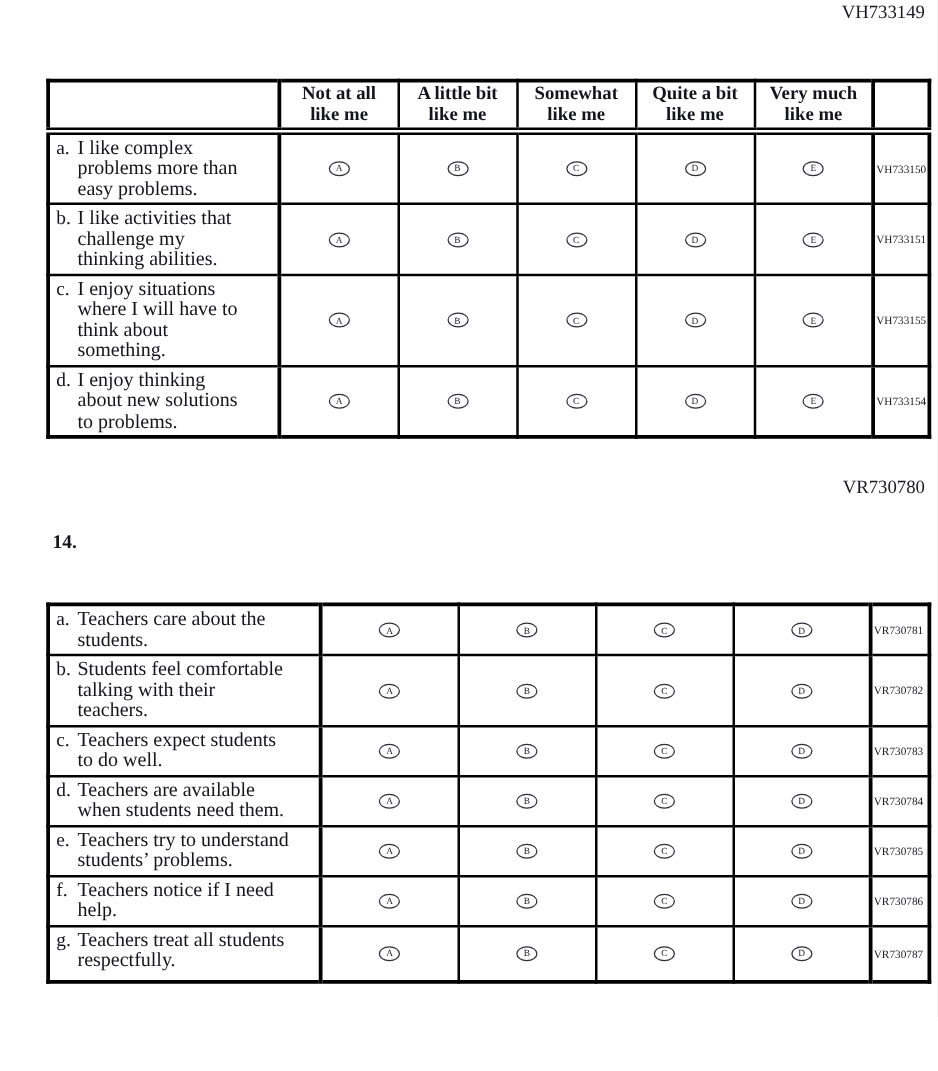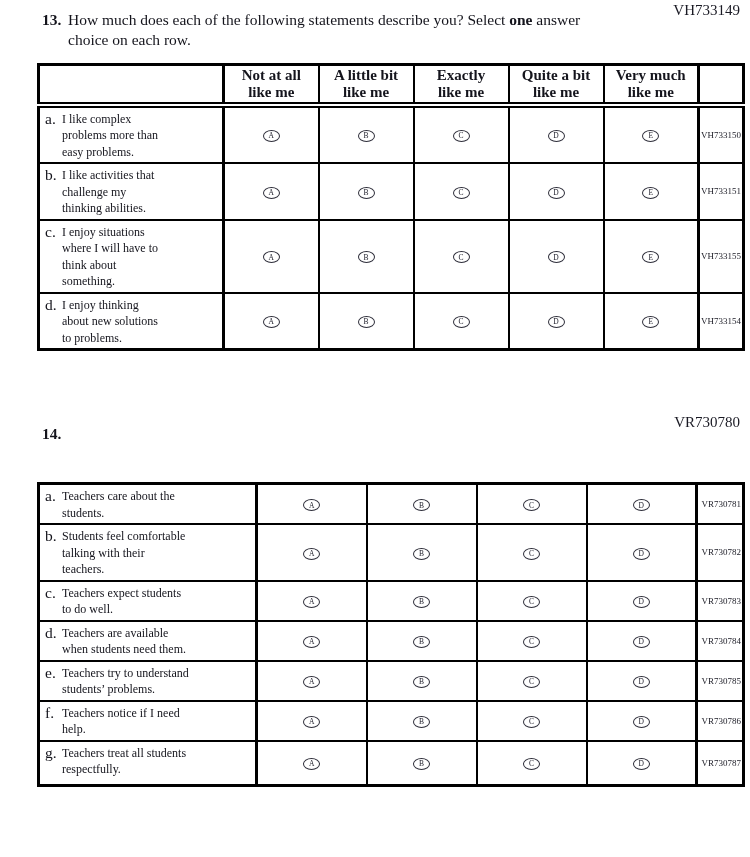--- a/index.html
+++ b/index.html
@@ -17,60 +17,55 @@
   table{border-collapse:collapse;table-layout:fixed;position:absolute;left:37px;
         width:705px;border:3px solid #000;background:#fff;}
   td,th{border:2px solid #000;padding:0;}
   th{font-size:15px;font-weight:bold;line-height:17px;text-align:center;
      vertical-align:middle;white-space:pre-line;border-bottom:6px double #000;}
   td.stmt{vertical-align:top;padding:3px 2px 2px 5px;border-right:3px solid #000;}
   th.cs{border-right:3px solid #000;}
   th.cc{border-left:3px solid #000;}
   .stmt-inner{display:flex;}
   .letter{width:17px;flex:none;font-size:15.5px;line-height:16.5px;}
-  .stext{flex:1;font-size:12px;line-height:16.5px;white-space:pre-line;}
+  .stext{flex:1;font-size:16px;line-height:16.5px;white-space:pre-line;}
   td.opt{text-align:center;vertical-align:middle;}
-  td.codec{border-left:3px solid #000;vertical-align:middle;text-align:right;
+  td.codec{border-left:3px solid #000;vertical-align:middle;text-align:left;
            font-size:9px;padding:0 1px;color:#1a1a24;}
   .bubble{display:inline-flex;width:17px;height:12px;box-sizing:border-box;
           border:1px solid #2e2e3a;border-radius:50%;align-items:center;
           justify-content:center;font-size:7.5px;line-height:1;color:#20202c;
           vertical-align:middle;}
 </style>
 </head>
 <body>
 
 <div class="page">
 
   <div class="page-code" style="top:2px;">VH733149</div>
 
-  <div class="question" style="top:10px;width:650px;">
-    <span class="qnum">13.</span>
-    <span class="qtext"><span>How much does each of the following statements describe you? Select </span><span class="bold-word">one</span><span> answer
-choice on each row.</span></span>
-  </div>
 
   <table style="top:63px;">
     <colgroup>
       <col style="width:185px;">
         <col style="width:95px;">
         <col style="width:95px;">
       <col style="width:95px;">
         <col style="width:95px;">
         <col style="width:95px;">
       <col style="width:45px;">
     </colgroup>
     <tbody>
         <tr style="height:40px;">
       <th class="cs"></th>
       <th>Not at all
 like me</th>
       <th>A little bit
 like me</th>
-      <th>Exactly
+      <th>Somewhat
 like me</th>
       <th>Quite a bit
 like me</th>
       <th>Very much
 like me</th>
       <th class="cc"></th>
     </tr>
     <tr style="height:54px;">
       <td class="stmt">
         <div class="stmt-inner">
@@ -132,21 +127,21 @@
       <td class="opt"><span class="bubble">A</span></td>
       <td class="opt"><span class="bubble">B</span></td>
       <td class="opt"><span class="bubble">C</span></td>
       <td class="opt"><span class="bubble">D</span></td>
       <td class="opt"><span class="bubble">E</span></td>
       <td class="codec">VH733154</td>
     </tr>
   </tbody>
     </table>
 
-  <div class="page-code" style="top:414px;">VR730780</div>
+  <div class="page-code" style="top:382px;">VR730780</div>
 
   <div class="question" style="top:424px;width:665px;">
     <span class="qnum">14.</span>
   </div>
 
   <table style="top:482px;">
     <colgroup>
       <col style="width:218px;">
         <col style="width:110px;">
         <col style="width:110px;">

